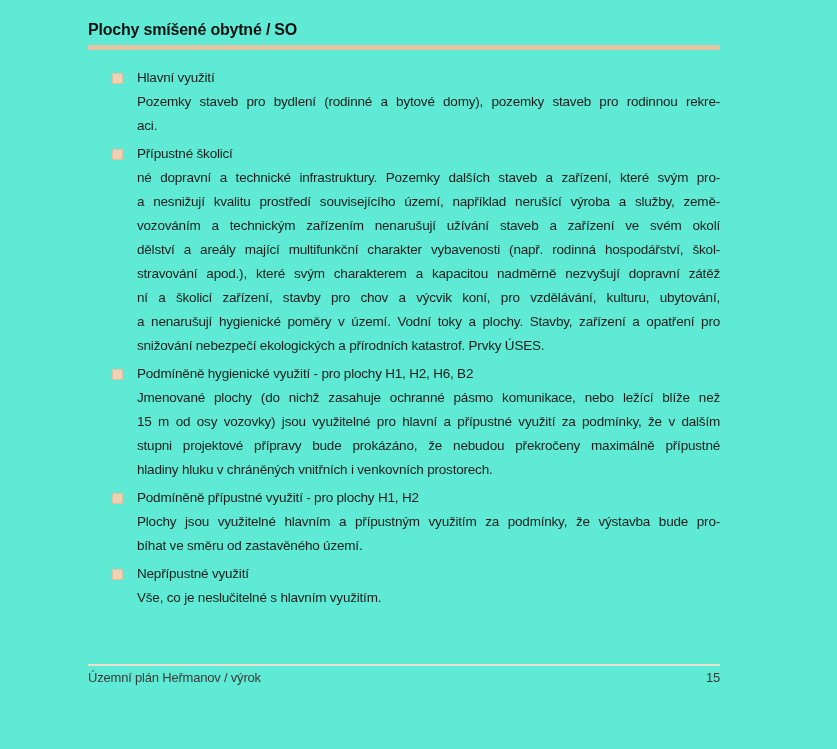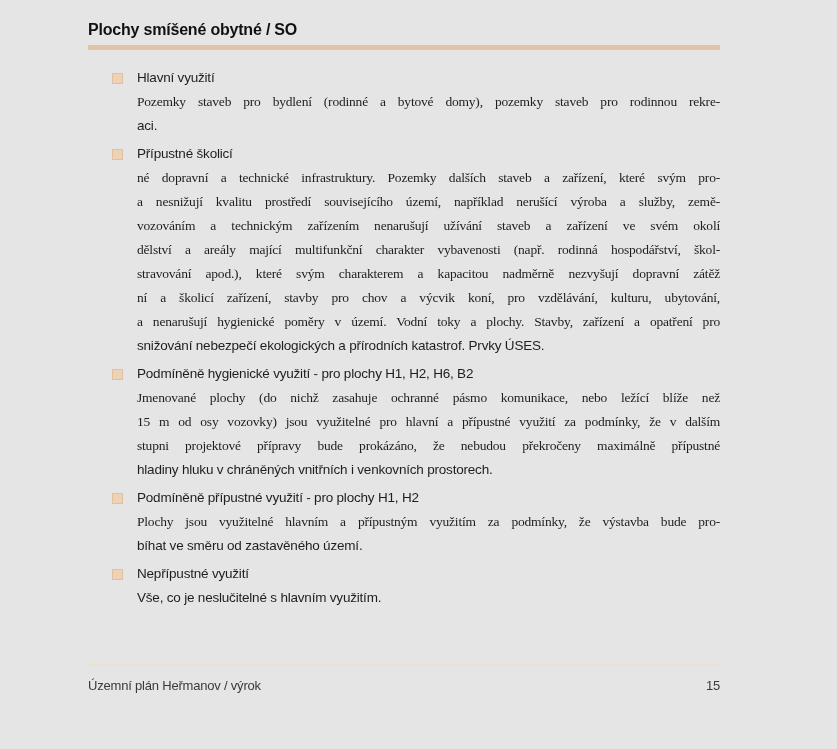--- a/index.html
+++ b/index.html
@@ -7,21 +7,21 @@
     --bullet-fill:#edd2b5;
     --bullet-border:#e1c09e;
     --footer-rule:#ece1cf;
     --text:#1e1e1c;
     --footer-text:#3a3a38;
   }
   html,body{margin:0;padding:0;background:#ffffff;}
   .page{
     position:relative;
     width:837px;height:749px;
-    background:#e5e5e5;
+    background:#5eead4;
     font-family:"Liberation Sans","DejaVu Sans",sans-serif;
     color:var(--text);
     overflow:hidden;
   }
   header{position:absolute;left:88px;right:117px;top:20px;}
   h1{
     margin:0;
     font-size:16px;
     font-weight:bold;
     color:#111;
@@ -46,26 +46,25 @@
   }
   .line{
     font-size:13.5px;
     line-height:24px;
     letter-spacing:-0.2px;
     text-align:left;
   }
   .line.j{
     text-align:justify;
     text-align-last:justify;
-    font-family:Liberation Serif, serif;
   }
   footer{position:absolute;left:88px;right:117px;top:664px;}
   .footer-rule{height:2px;background:var(--footer-rule);}
   .footer-row{
-    margin-top:12px;
+    margin-top:4px;
     display:flex;
     justify-content:space-between;
     font-size:13px;
     letter-spacing:-0.2px;
     color:var(--footer-text);
   }
 </style>
 </head>
 <body>
 

